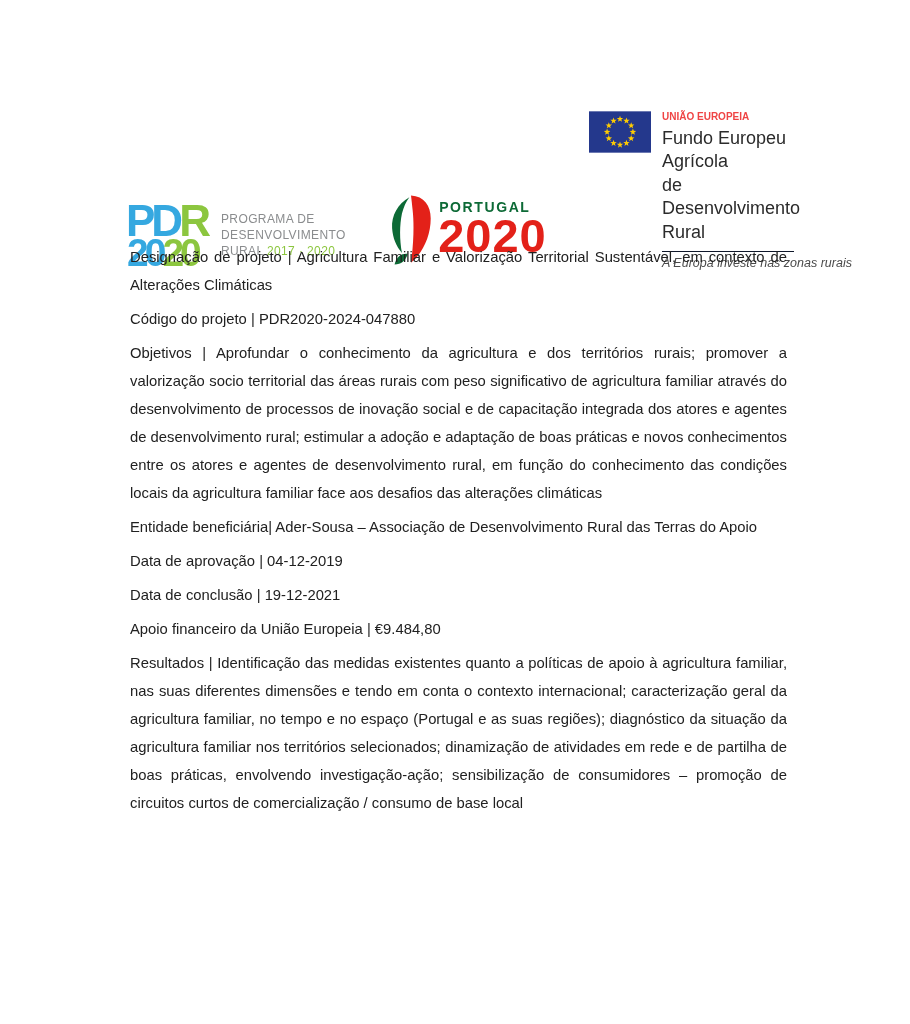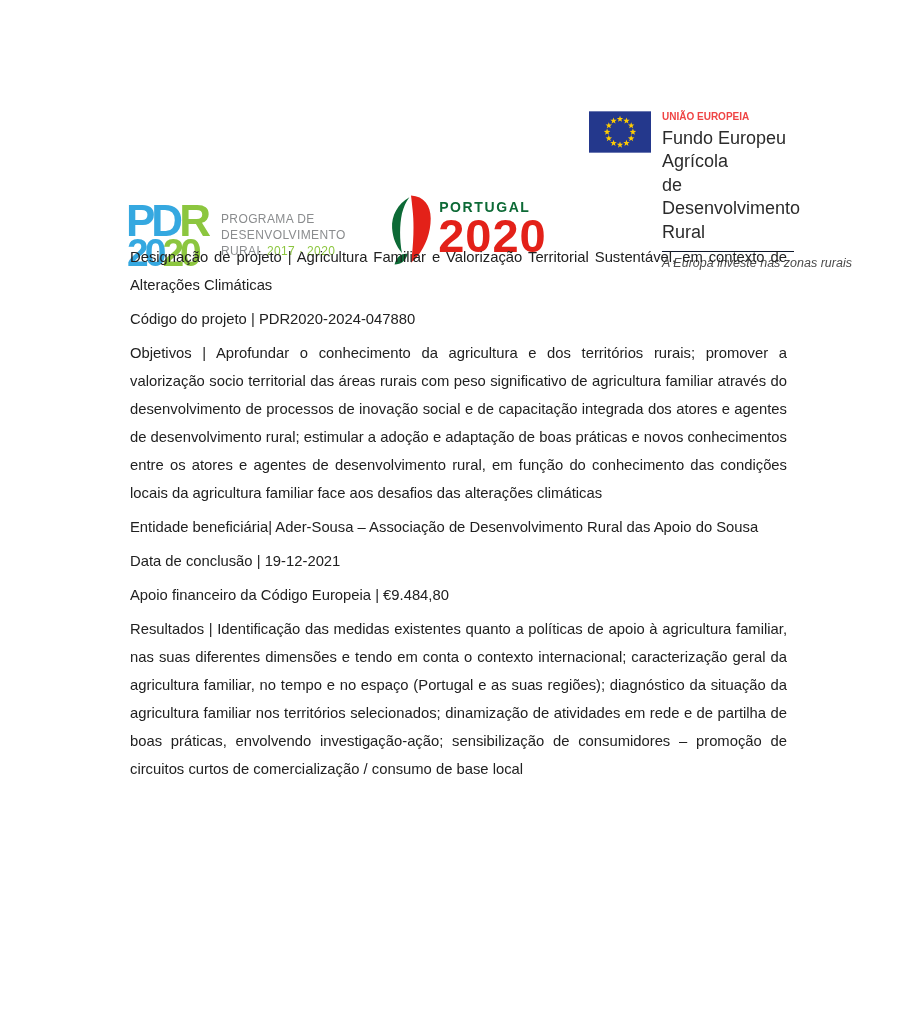--- a/index.html
+++ b/index.html
@@ -153,19 +153,20 @@
         <div class="eu-tagline">A Europa investe nas zonas rurais</div>
       </div>
     </div>
 
   </header>
 
   <main class="doc">
     <p>Designação de projeto | Agricultura Familiar e Valorização Territorial Sustentável, em contexto de Alterações Climáticas</p>
     <p>Código do projeto | PDR2020-2024-047880</p>
     <p>Objetivos | Aprofundar o conhecimento da agricultura e dos territórios rurais; promover a valorização socio territorial das áreas rurais com peso significativo de agricultura familiar através do desenvolvimento de processos de inovação social e de capacitação integrada dos atores e agentes de desenvolvimento rural; estimular a adoção e adaptação de boas práticas e novos conhecimentos entre os atores e agentes de desenvolvimento rural, em função do conhecimento das condições locais da agricultura familiar face aos desafios das alterações climáticas</p>
-    <p>Entidade beneficiária| Ader-Sousa – Associação de Desenvolvimento Rural das Apoio do Sousa</p>
+    <p>Entidade beneficiária| Ader-Sousa – Associação de Desenvolvimento Rural das Terras do Apoio</p>
+    <p>Data de aprovação | 04-12-2019</p>
     <p>Data de conclusão | 19-12-2021</p>
-    <p>Apoio financeiro da Código Europeia | €9.484,80</p>
+    <p>Apoio financeiro da União Europeia | €9.484,80</p>
     <p>Resultados | Identificação das medidas existentes quanto a políticas de apoio à agricultura familiar, nas suas diferentes dimensões e tendo em conta o contexto internacional; caracterização geral da agricultura familiar, no tempo e no espaço (Portugal e as suas regiões); diagnóstico da situação da agricultura familiar nos territórios selecionados; dinamização de atividades em rede e de partilha de boas práticas, envolvendo investigação-ação; sensibilização de consumidores – promoção de circuitos curtos de comercialização / consumo de base local</p>
   </main>
 
 </div>
 
 </body></html>

